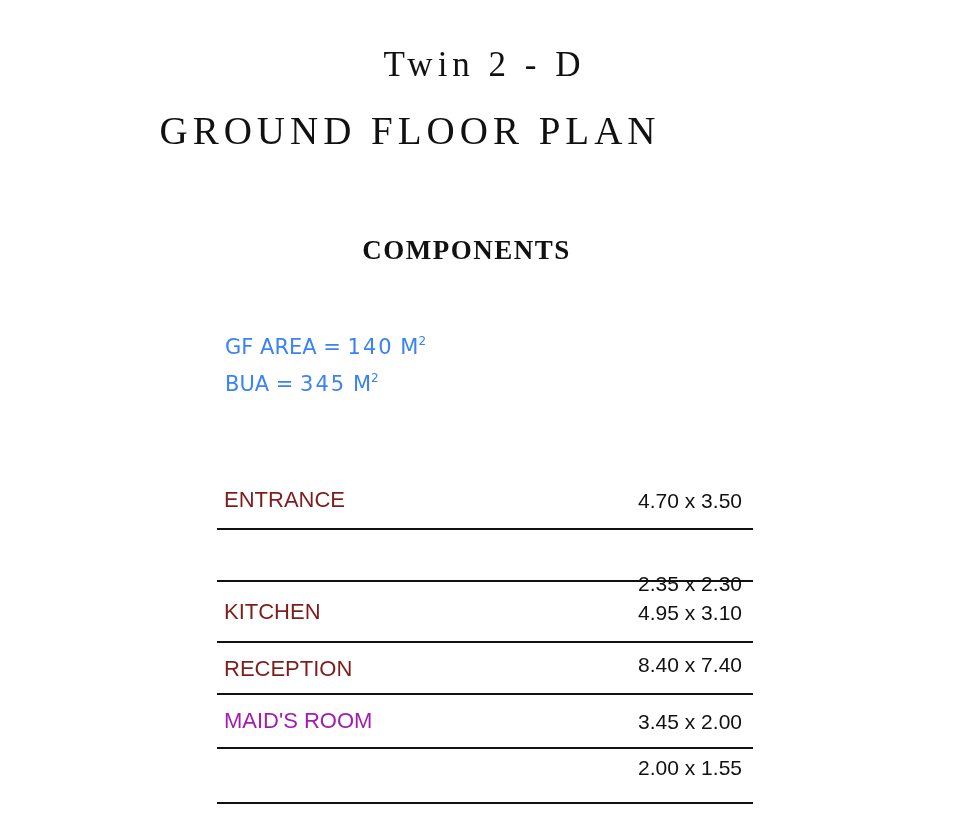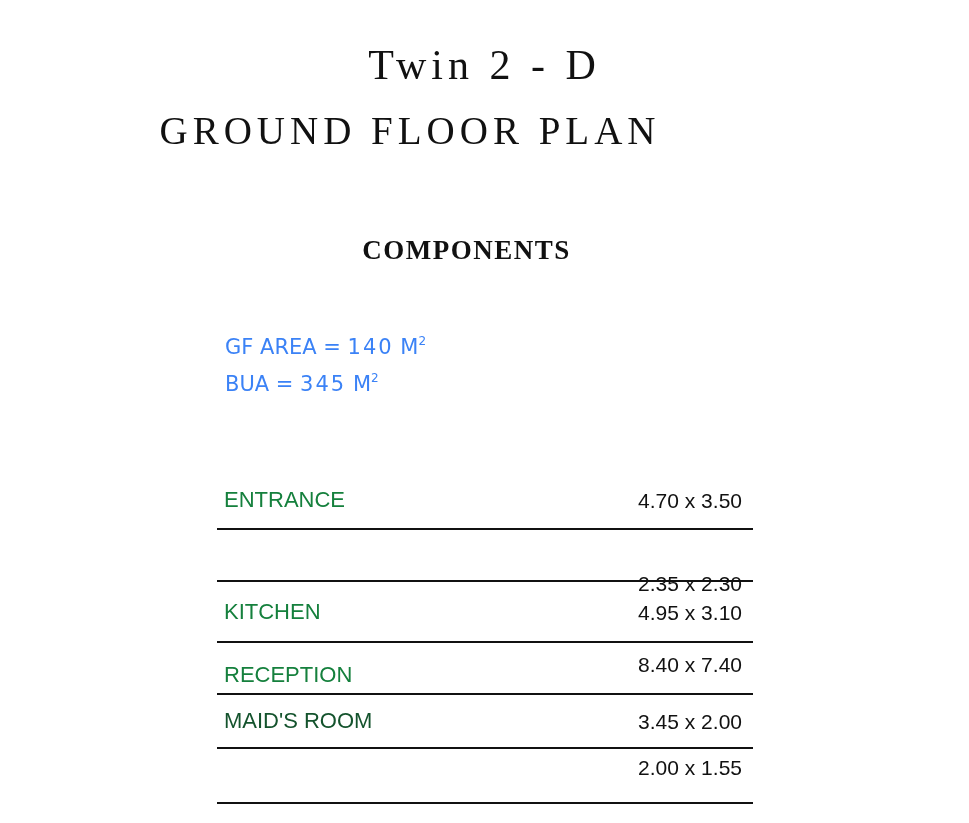--- a/index.html
+++ b/index.html
@@ -1,19 +1,19 @@
 <!DOCTYPE html>
 <html><head>
   <meta charset="utf-8">
   <style>
     html, body { margin: 0; padding: 0; background: #ffffff; }
     body { width: 969px; height: 823px; position: relative; overflow: hidden; color: #111111; }
     .title1 {
       position: absolute; left: 0; width: 969px; top: 40px; text-align: center;
-      font-family: "Liberation Serif", "DejaVu Serif", serif; font-size: 42px;
+      font-family: "Liberation Serif", "DejaVu Serif", serif; font-size: 35px;
       letter-spacing: 5px; font-weight: normal; line-height: 50px;
     }
     .title2 {
       position: absolute; left: 0; width: 820px; top: 106px; text-align: center;
       font-family: "Liberation Serif", "DejaVu Serif", serif; font-size: 39px;
       letter-spacing: 5px; font-weight: normal; line-height: 50px;
     }
     .section {
       position: absolute; left: 0; width: 933px; top: 233px; text-align: center;
       font-family: "Liberation Serif", "DejaVu Serif", serif; font-size: 27px;
@@ -27,26 +27,26 @@
     .area-line .val { letter-spacing: 2px; }
     .area-line sup { font-size: 12px; vertical-align: 9px; }
     .table {
       position: absolute; left: 217px; top: 478px; width: 536px;
     }
     .row {
       position: relative; border-bottom: 2px solid #111;
       font-family: "Liberation Sans", "DejaVu Sans", sans-serif;
     }
     .row .name {
-      position: absolute; left: 7px; font-size: 22px; color: #15803d;
+      position: absolute; left: 7px; font-size: 22px; color: #7f1d1d;
     }
     .row .dim {
       position: absolute; right: 11px; font-size: 21px; color: #111;
     }
-    .row.light .name { color: #14532d; text-align: center; }
+    .row.light .name { color: #a21caf; text-align: center; }
   </style>
 </head>
 <body>
 
 <div class="title1">Twin 2 - D</div>
 <div class="title2">GROUND FLOOR PLAN</div>
 <div class="section">COMPONENTS</div>
 
 <div class="area-line" style="top:328px;">
   <span>GF AREA = </span><span class="val">140</span>
@@ -63,21 +63,21 @@
     <span class="dim" style="top:11px;">4.70 x 3.50</span>
   </div>
   <div class="row" style="height:50px;">
     <span class="dim" style="top:10px;margin-top:32px;">2.35 x 2.30</span>
   </div>
   <div class="row" style="height:59px;">
     <span class="name" style="top:17px;">KITCHEN</span>
     <span class="dim" style="top:19px;">4.95 x 3.10</span>
   </div>
   <div class="row" style="height:50px;">
-    <span class="name" style="top:19px;">RECEPTION</span>
+    <span class="name" style="top:13px;">RECEPTION</span>
     <span class="dim" style="top:10px;">8.40 x 7.40</span>
   </div>
   <div class="row light" style="height:52px;">
     <span class="name" style="top:13px;">MAID'S ROOM</span>
     <span class="dim" style="top:15px;">3.45 x 2.00</span>
   </div>
   <div class="row light" style="height:53px;">
     <span class="dim" style="top:7px;">2.00 x 1.55</span>
   </div>
 </div>

